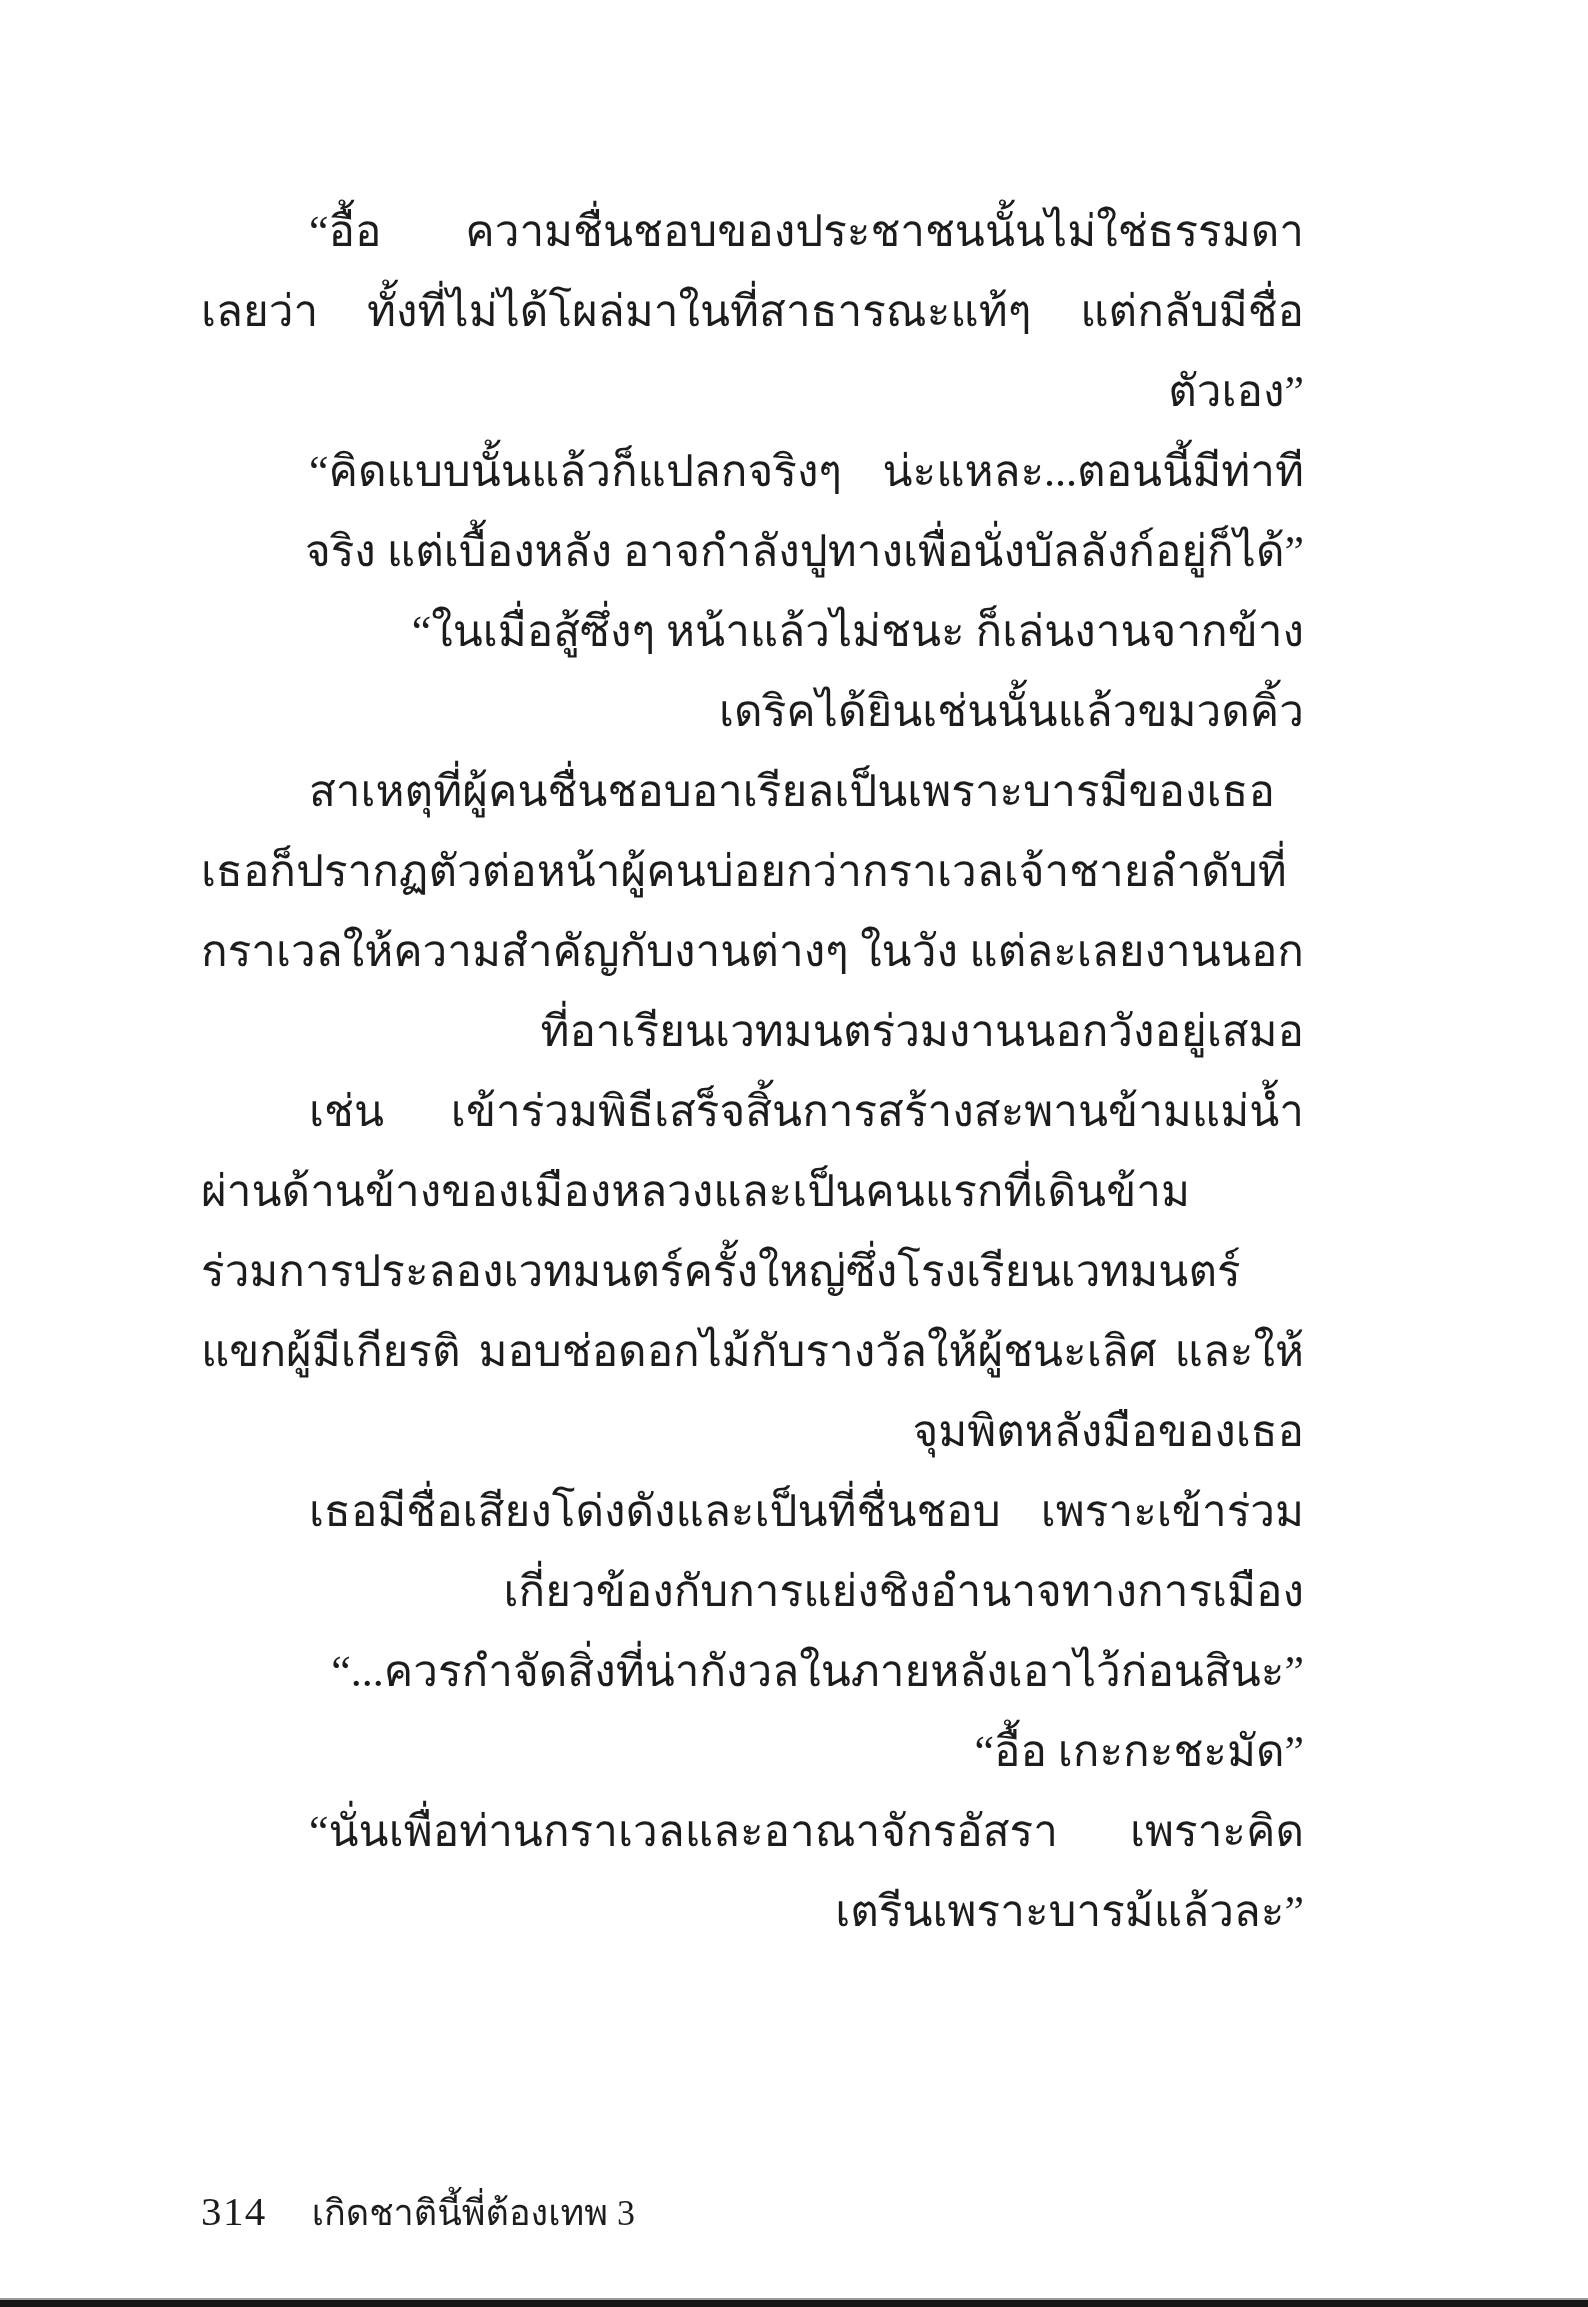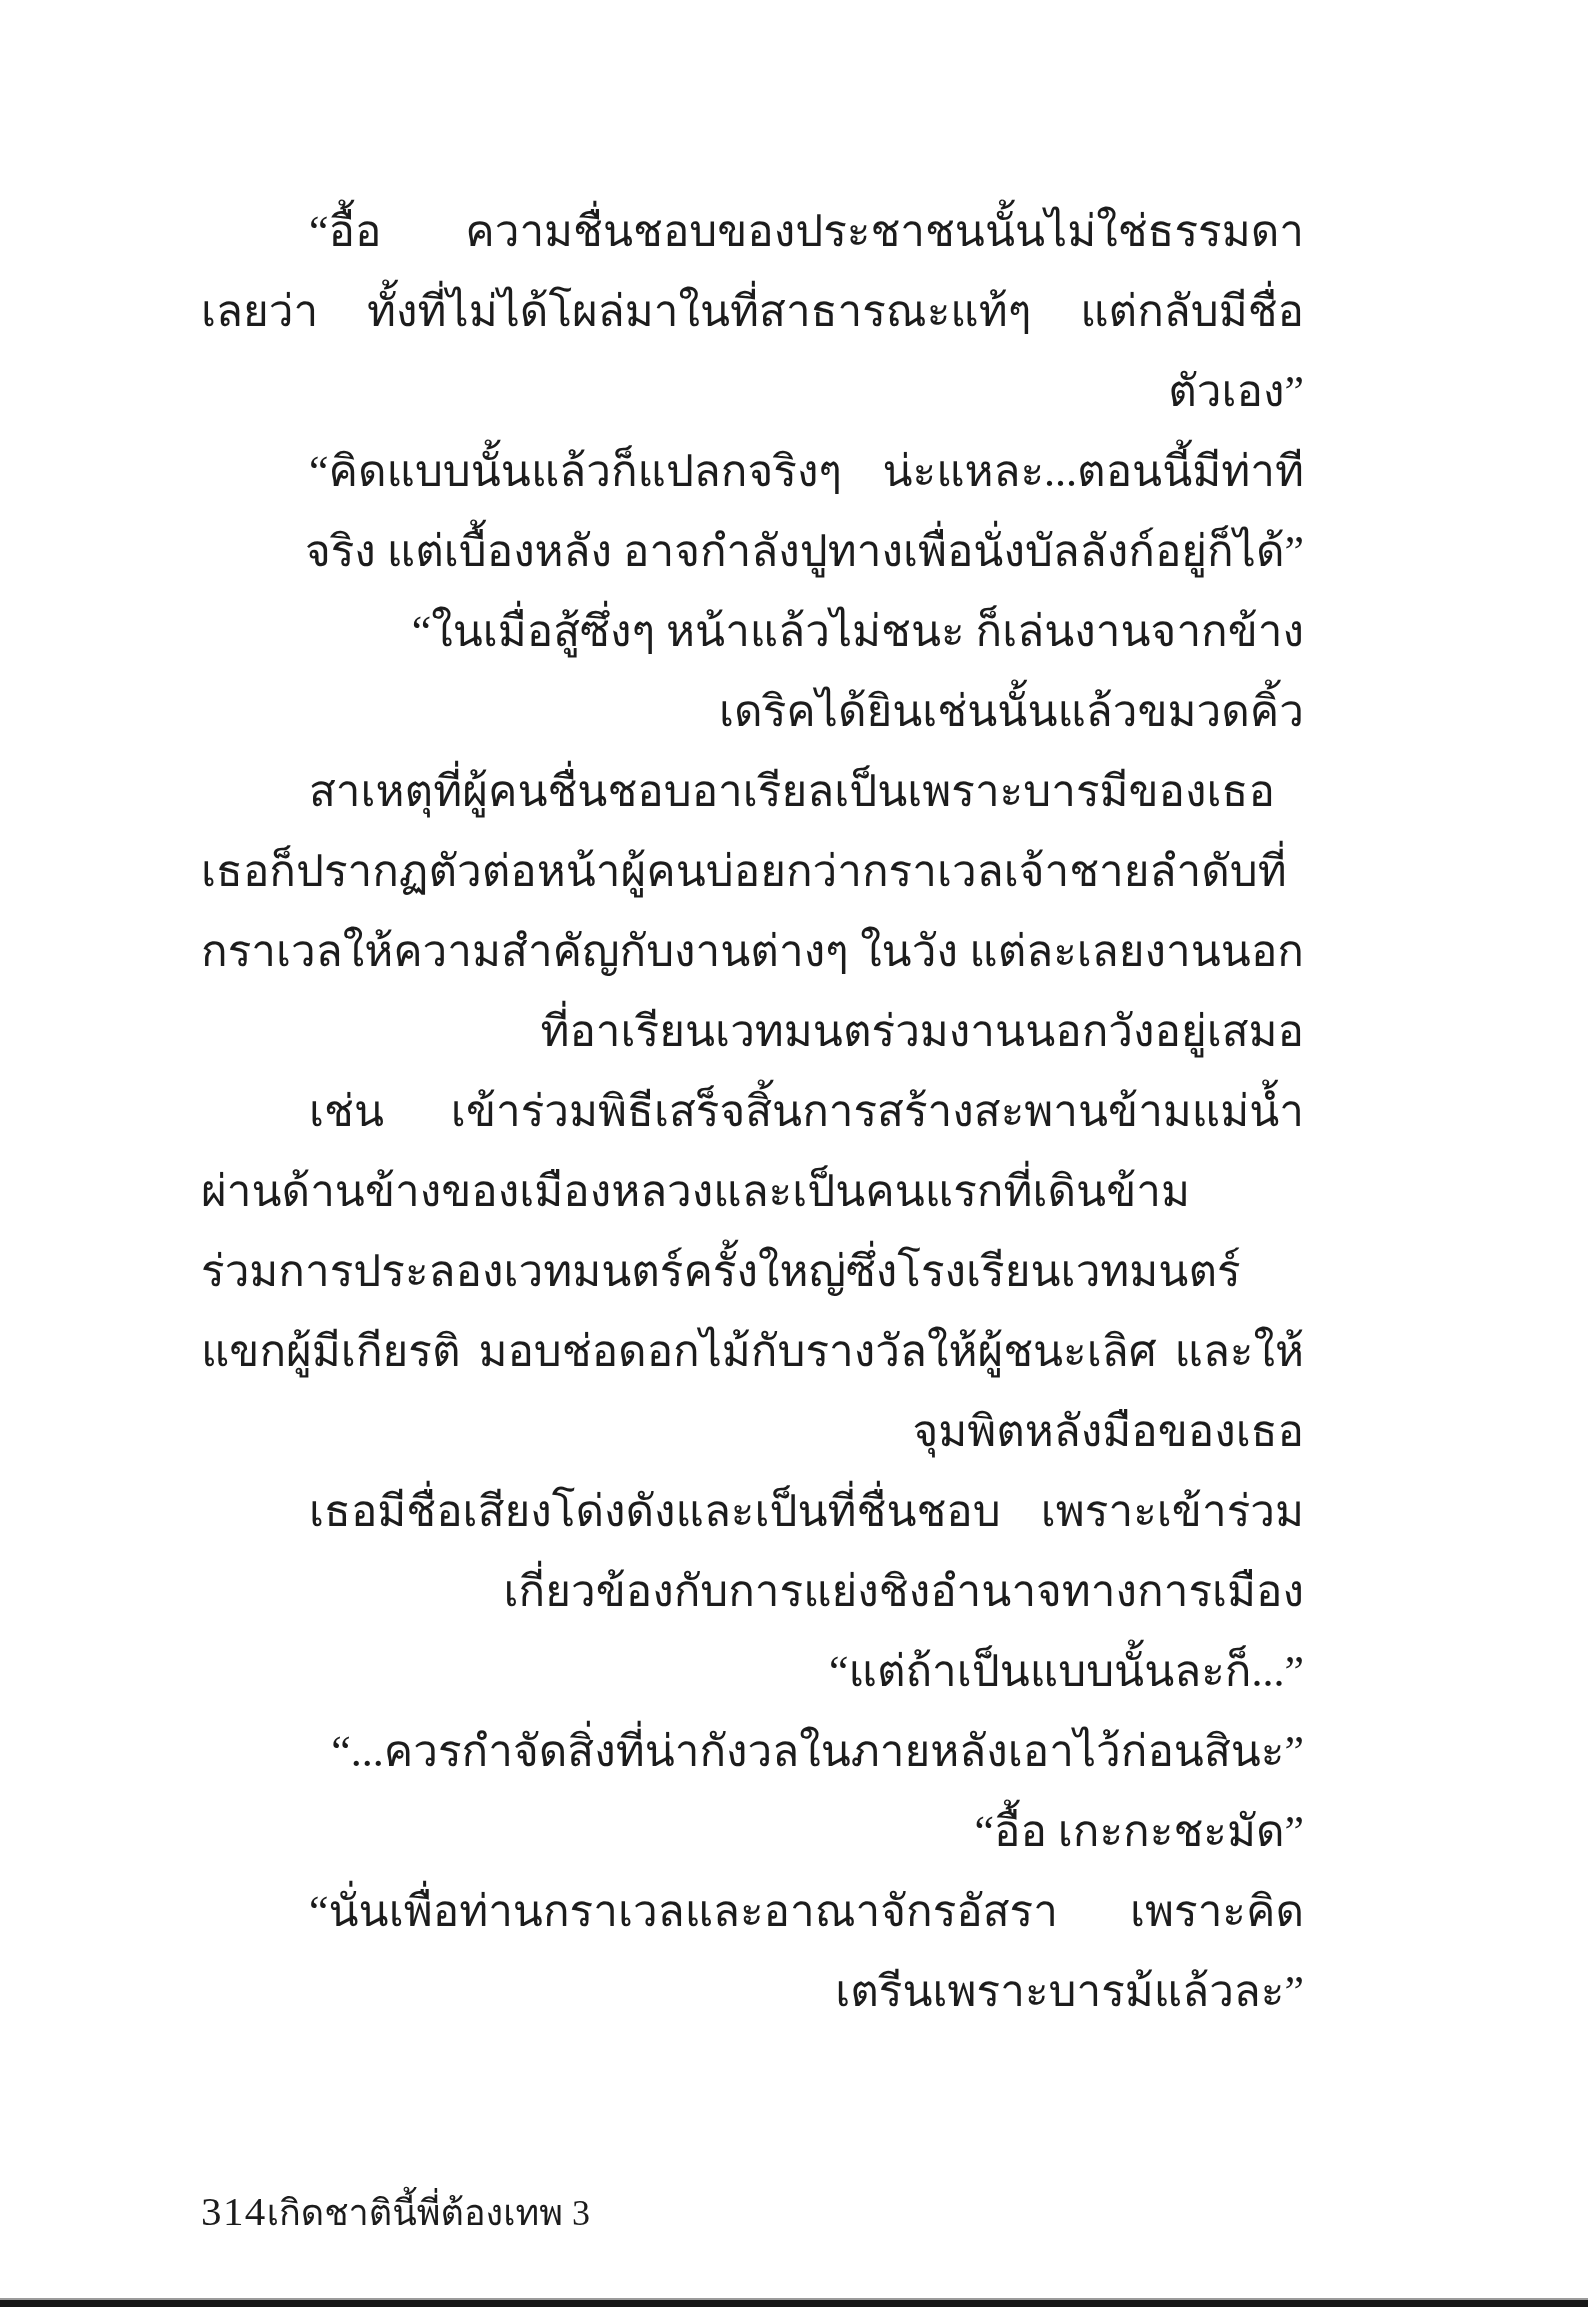--- a/index.html
+++ b/index.html
@@ -40,20 +40,21 @@
   .line.full {
     text-align: justify;
     text-align-last: justify;
   }
   .footer {
     position: absolute;
     left: 201px;
     top: 2184px;
     display: flex;
     align-items: baseline;
+    gap: 45px;
   }
   .page-number {
     font-family: "Liberation Serif", "DejaVu Serif", serif;
     font-size: 41px;
     line-height: 54px;
     letter-spacing: 1.4px;
     color: var(--text-color, #1c1c1c);
   }
   .book-title {
     font-size: 36px;
@@ -109,23 +110,20 @@
       <div class="line full">ร่วมการประลองเวทมนตร์ครั้งใหญ่ซึ่งโรงเรียนเวทมนตร์เป็นผู้จัดในฐานะ</div>
       <div class="line full">แขกผู้มีเกียรติ มอบช่อดอกไม้กับรางวัลให้ผู้ชนะเลิศ และให้เกียรติได้</div>
       <div class="line">จุมพิตหลังมือของเธอ</div>
     </div>
 
     <div class="paragraph">
       <div class="line indent full">เธอมีชื่อเสียงโด่งดังและเป็นที่ชื่นชอบ เพราะเข้าร่วมงานที่ไม่</div>
       <div class="line">เกี่ยวข้องกับการแย่งชิงอำนาจทางการเมือง</div>
     </div>
 
-    <div class="paragraph">
-      <div class="line indent">“แต่ถ้าเป็นแบบนั้นละก็...”</div>
-    </div>
 
     <div class="paragraph">
       <div class="line indent">“...ควรกำจัดสิ่งที่น่ากังวลในภายหลังเอาไว้ก่อนสินะ”</div>
     </div>
 
     <div class="paragraph">
       <div class="line indent">“อื้อ เกะกะชะมัด”</div>
     </div>
 
     <div class="paragraph">

